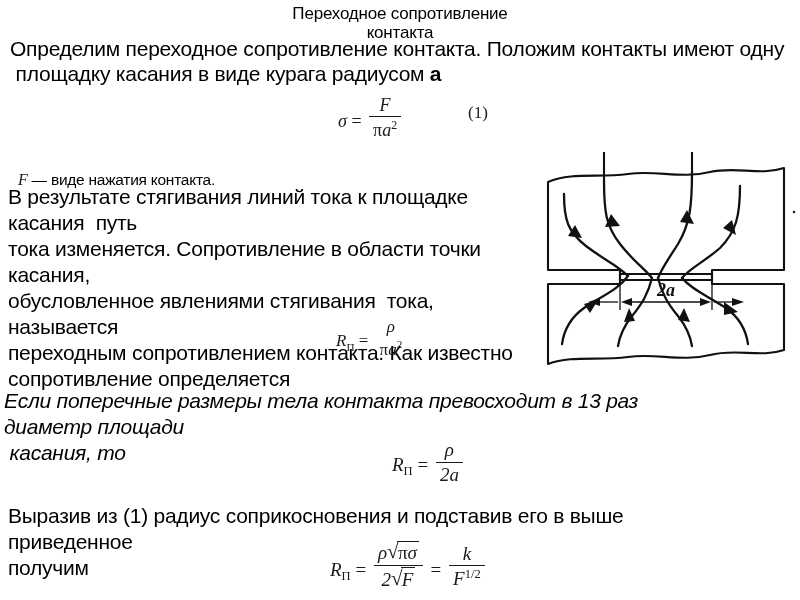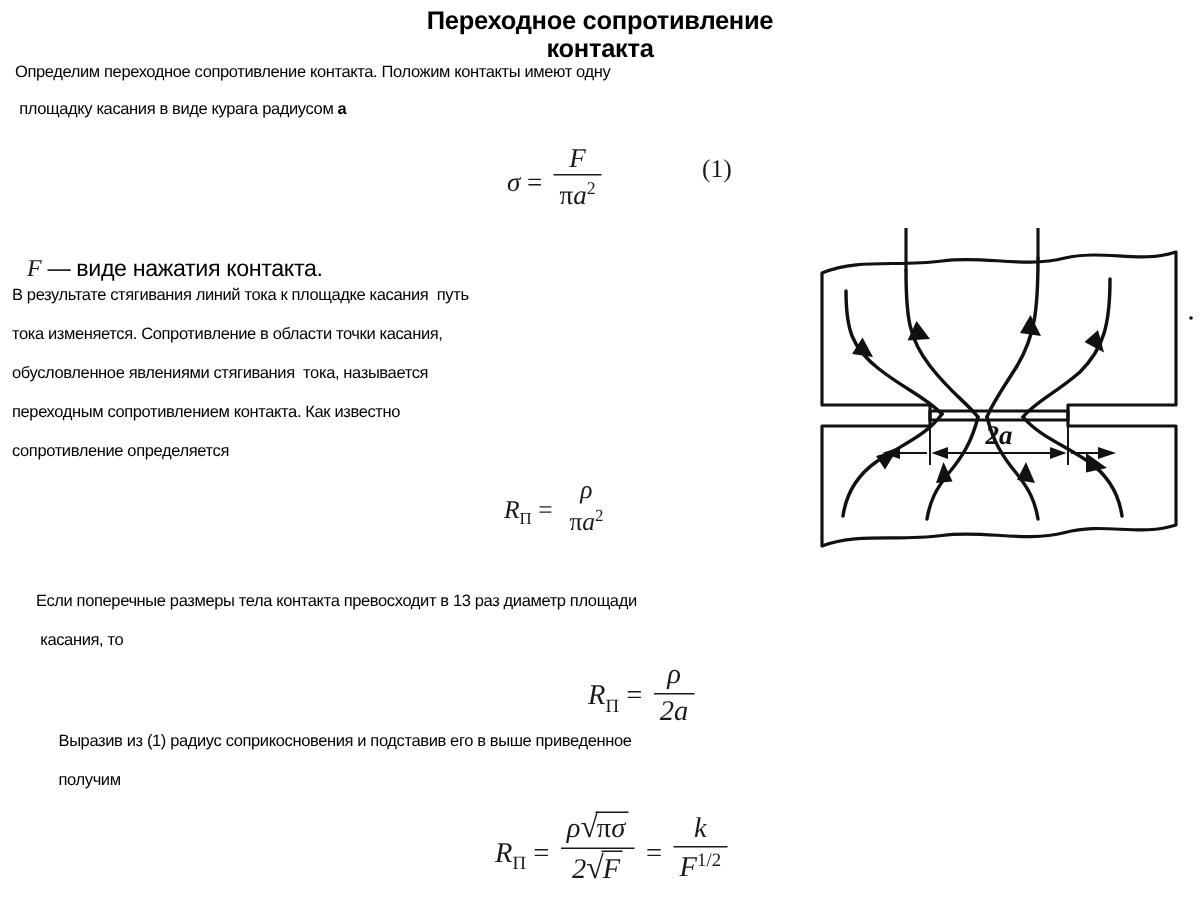--- a/index.html
+++ b/index.html
@@ -22,31 +22,31 @@
     height: 600px;
   }
 
   
   .title {
     position: absolute;
     left: 160px;
     top: 4px;
     width: 480px;
     text-align: center;
-    font-weight: bold;
+    font-weight: normal;
     font-size: 17px;
     line-height: 19px;
     letter-spacing: -0.2px;
     z-index: 5;
   }
 
   
   .textblock {
     position: absolute;
-    font-size: 11px;
+    font-size: 21px;
     line-height: 25px;
     letter-spacing: -0.25px;
     white-space: pre-wrap;
   }
 
   #intro-text {
     left: 10px;
     top: 36px;
     width: 778px;
   }
@@ -61,32 +61,32 @@
   }
 
   #constriction-text {
     left: 8px;
     top: 184px;
     width: 530px;
     line-height: 26px;
   }
 
   #condition-text {
-    left: 24px;
+    left: 4px;
     top: 388px;
     width: 700px;
     line-height: 26px;
+    font-style: italic;
   }
 
   #substitute-text {
     left: 8px;
-    top: 481px;
+    top: 503px;
     width: 730px;
     line-height: 26px;
-    margin-left: 31px;
   }
 
   
   .math {
     position: absolute;
     font-family: "Liberation Serif", serif;
     font-style: italic;
     color: #1a1a1a;
     white-space: nowrap;
   }

